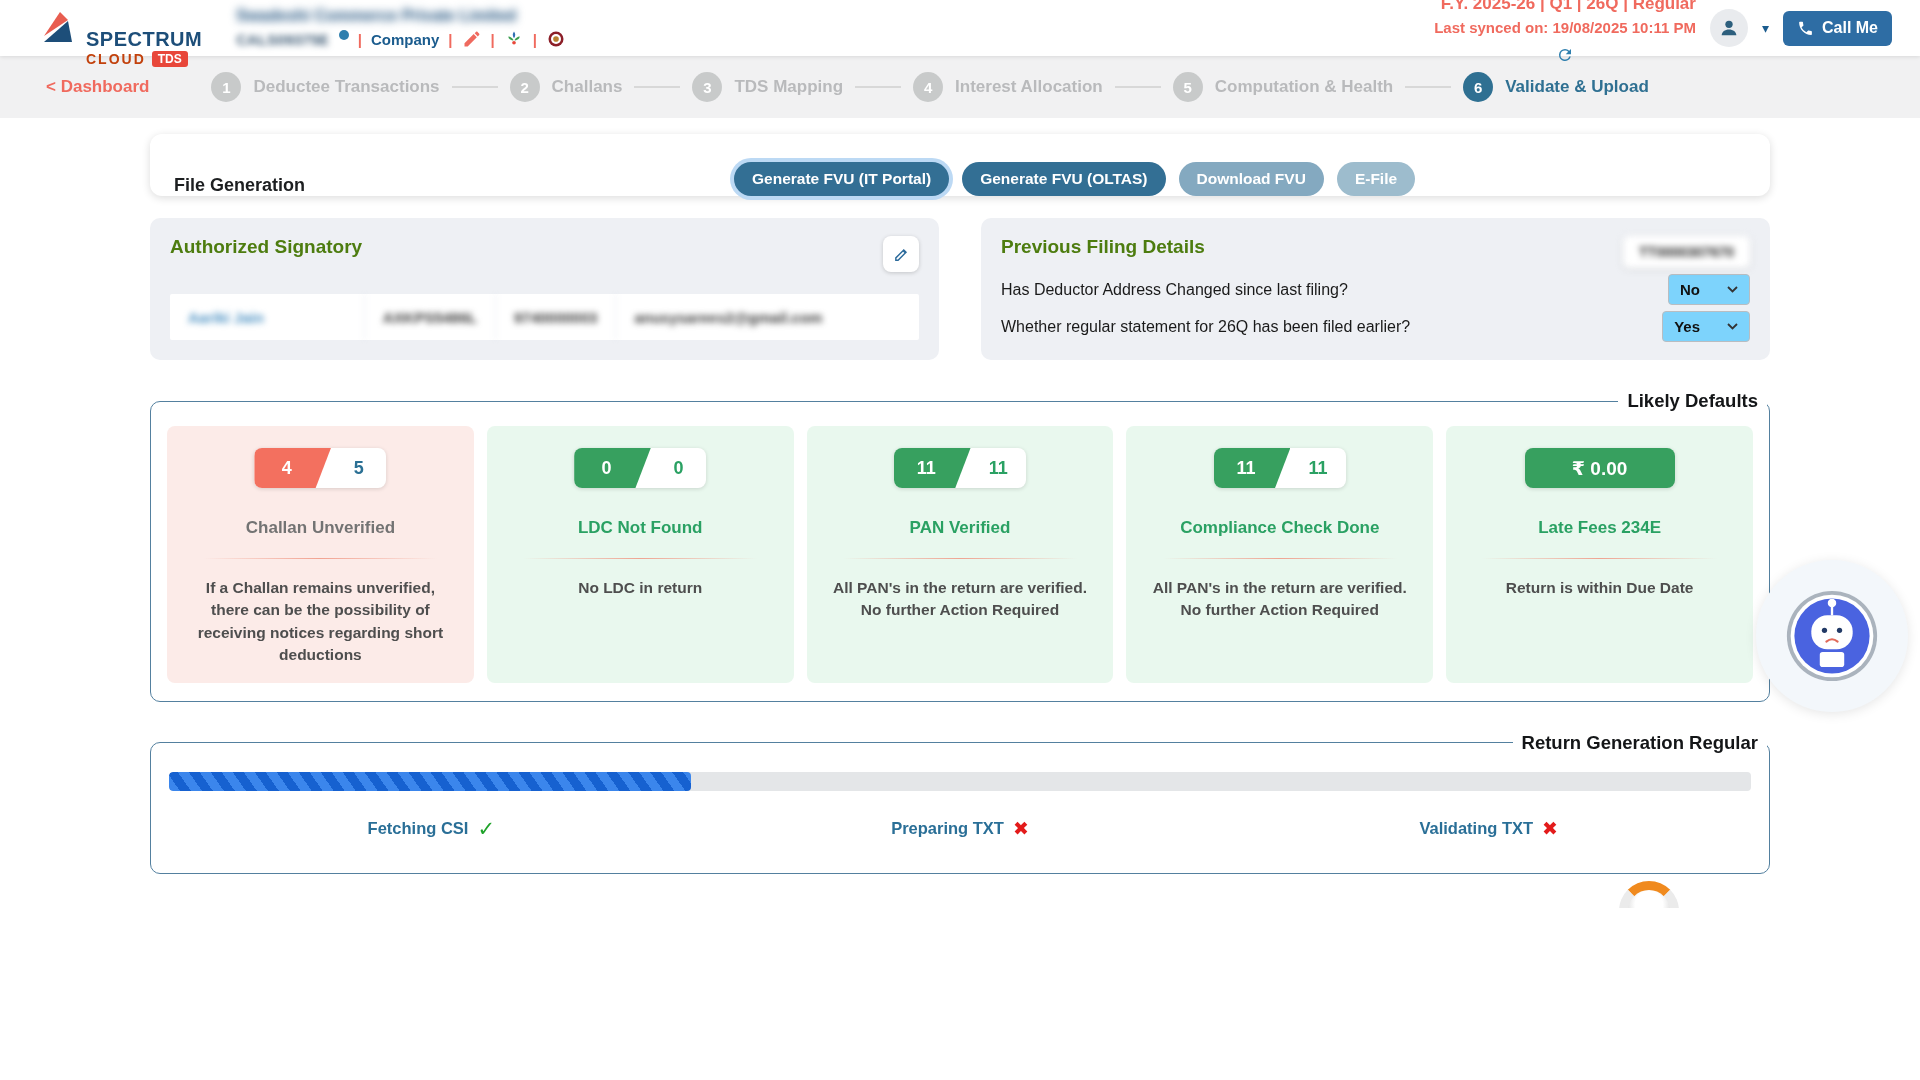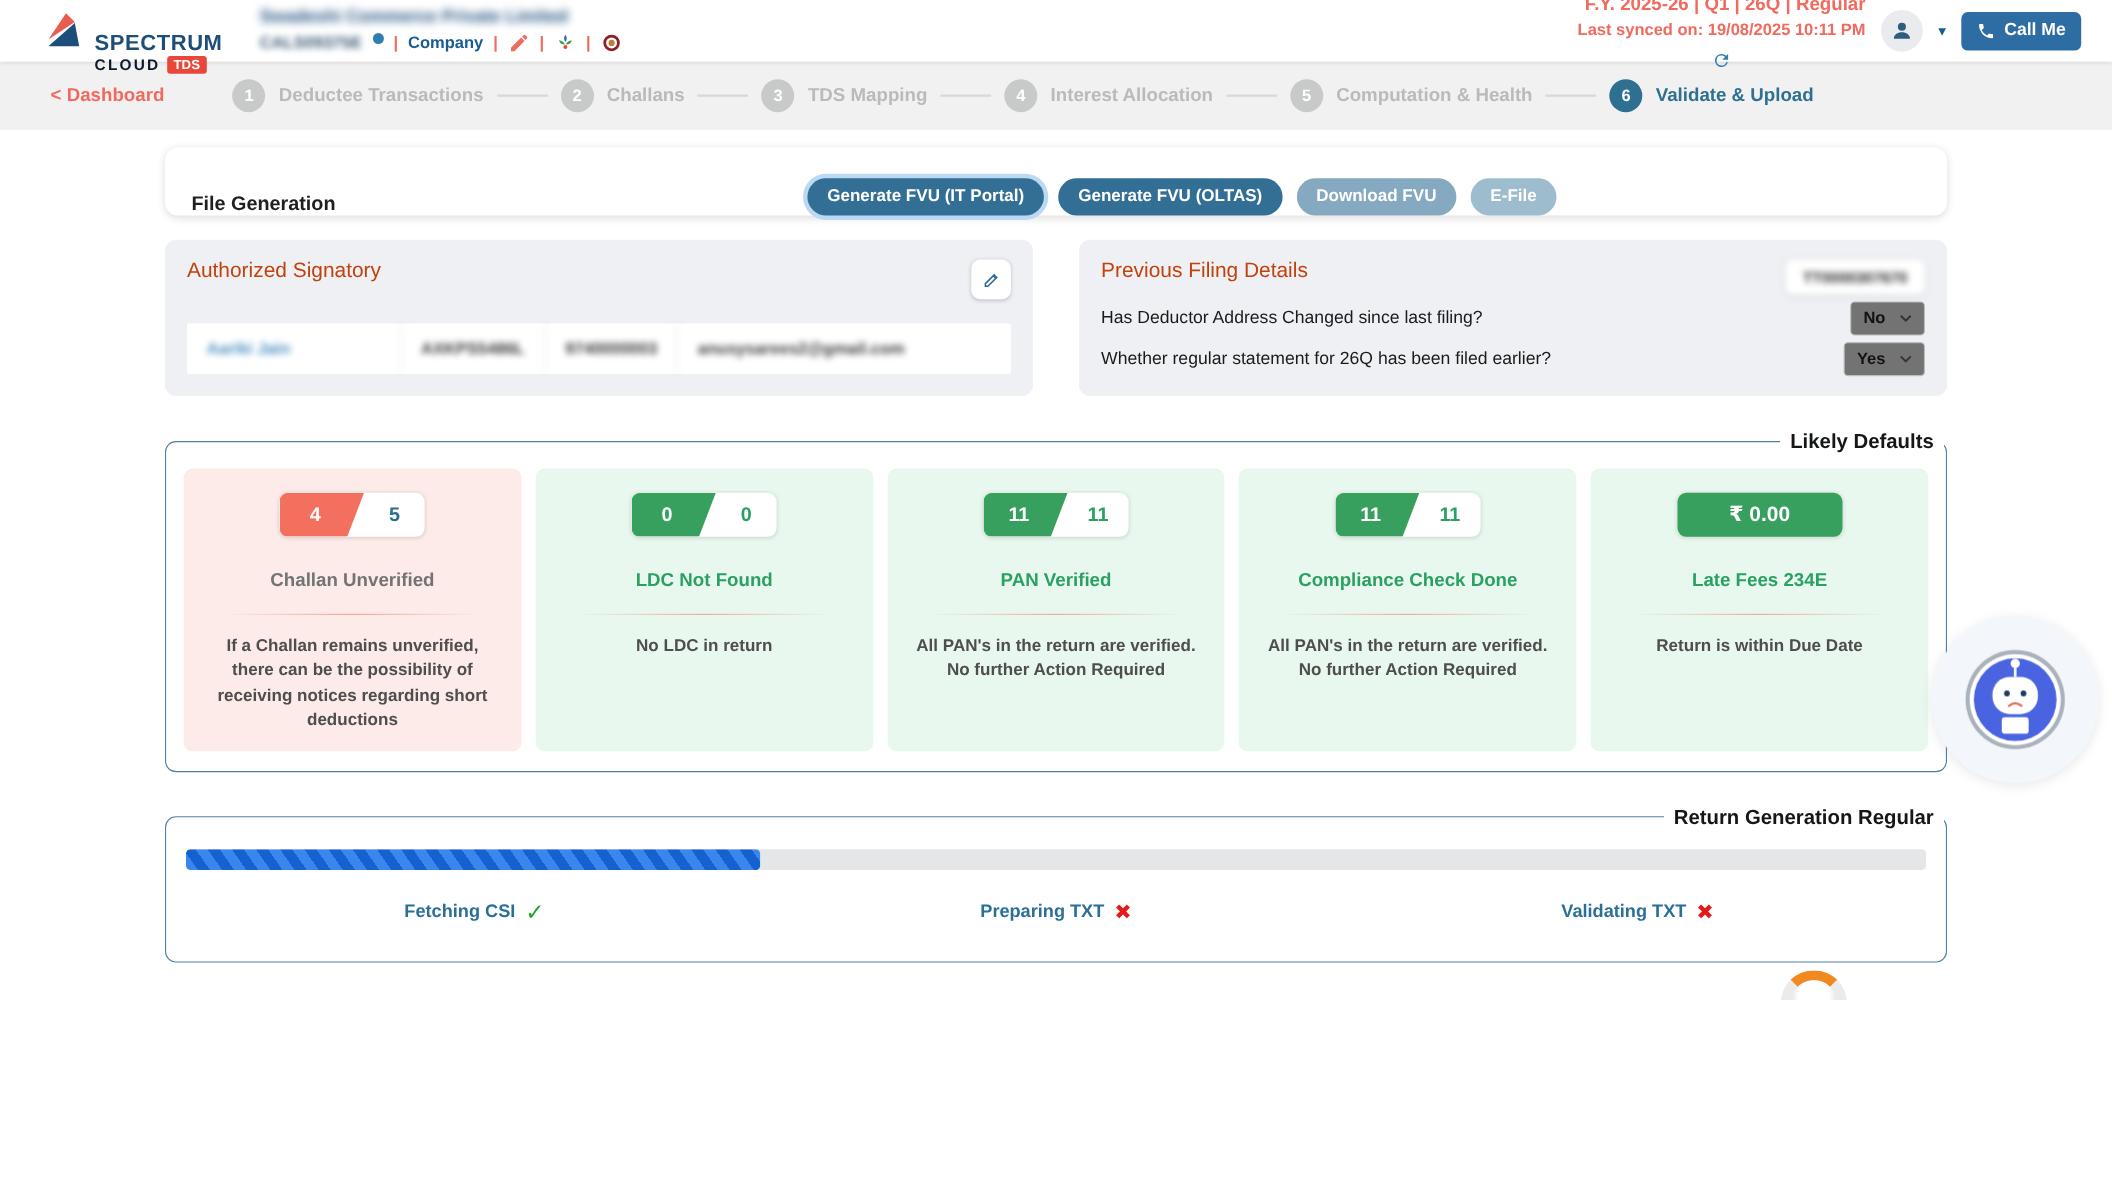--- a/index.html
+++ b/index.html
@@ -8,21 +8,21 @@
   }
   *{box-sizing:border-box; margin:0; padding:0;}
   html,body{width:1920px; height:1080px; background:#fff; overflow:hidden;
     font-family:"Liberation Sans","DejaVu Sans",sans-serif; color:#222;}
   
   .app-header{height:56px; background:#fff; display:flex; align-items:center;
     padding:0 28px 0 38px; box-shadow:0 1px 4px rgba(0,0,0,.10); position:relative; z-index:5;}
   .brand{display:flex; align-items:center; gap:8px;}
   .brand-text .l1{font-size:20px; font-weight:700; color:#1d4e79; letter-spacing:.5px; line-height:1;margin-top:40px;}
   .brand-text .l2{display:flex; align-items:center; gap:6px; margin-top:2px;}
-  .brand-text .cloud{font-size:14px; font-weight:700; color:#0f172a; letter-spacing:2px;}
+  .brand-text .cloud{font-size:14px; font-weight:700; color:#c2410c; letter-spacing:2px;}
   .brand-text .tds{font-size:12px; font-weight:700; color:#fff; background:#e8473a; padding:1px 6px; border-radius:3px;}
   .company-block{margin-left:34px;}
   .company-name{font-size:16px; font-weight:700; color:var(--navy);}
   .company-line2{display:flex; align-items:center; gap:9px; margin-top:4px; font-size:15px;}
   .tan{font-weight:700; color:#3d5a74; position:relative;}
   .info-dot{width:10px; height:10px; border-radius:50%; background:#2f7fae; display:inline-block; margin:-8px 0 0 1px;}
   .pipe{color:var(--salmon); font-weight:700;}
   .company-link{color:#1b5c8e; font-weight:700; cursor:pointer;}
   .redacted{filter:blur(4px); user-select:none;}
   .redacted-soft{filter:blur(3px); user-select:none;}
@@ -56,36 +56,36 @@
   .pill-btn{border:none; border-radius:18px; padding:8px 18px; color:#fff; font-size:15.5px;
     font-weight:600; cursor:pointer; font-family:inherit; white-space:nowrap;}
   .pill-primary{background:#336f94;}
   .pill-focus{box-shadow:0 0 0 4px #bcd9f4;}
   .pill-muted{background:#84a9c0;}
   .pill-muted-light{background:#9dbccd;}
   
   .two-col{margin:22px 150px 0; display:flex; gap:42px;}
   .soft-card{flex:1; background:#eef0f4; border-radius:10px; padding:18px 20px; min-height:142px;}
   .card-head{display:flex; align-items:flex-start; justify-content:space-between;}
-  .card-title{font-size:19px; font-weight:400; color:#c2410c;}
+  .card-title{font-size:19px; font-weight:700; color:#4d7c0f;}
   .edit-btn{width:36px; height:36px; background:#fff; border:none; border-radius:8px;
     box-shadow:0 1px 4px rgba(0,0,0,.18); display:flex; align-items:center; justify-content:center; cursor:pointer;}
   .sig-row{margin-top:22px; background:#fff; display:flex; height:46px; border-radius:2px; align-items:stretch;}
   .sig-cell{display:flex; align-items:center; padding:0 18px; font-size:15px; font-weight:600;
     color:#3c3c3c; border-right:1px solid #e3e5e9;}
   .sig-cell:last-child{border-right:none;}
   .sig-name{color:#4a90c2; flex:0 0 26%;}
   .sig-pan{flex:0 0 16%; justify-content:center;}
   .sig-mobile{flex:0 0 16%; justify-content:center;}
   .sig-email{flex:1;}
   .receipt-badge{background:#fff; border-radius:6px; box-shadow:0 1px 4px rgba(0,0,0,.16);
     padding:8px 16px; font-size:14px; font-weight:700; color:#2b2b2b;}
   .q-row{display:flex; align-items:center; justify-content:space-between; margin-top:6px;}
   .q-label{font-size:16px; color:#1a1a1a;}
-  .select-box{display:inline-flex; align-items:center; gap:13px; background:#737373; border:1px solid #b9bdc1;
+  .select-box{display:inline-flex; align-items:center; gap:27px; background:#7dd3fc; border:1px solid #b9bdc1;
     border-radius:4px; padding:6px 11px; font-size:15px; font-weight:700; color:#111; cursor:pointer; min-width:62px; justify-content:space-between;}
   
   fieldset.panel{margin:30px 150px 0; border:1px solid #53809f; border-radius:10px; padding:14px 16px 18px; position:relative;}
   fieldset.panel legend{margin-left:14px; padding:0 9px; font-size:18.5px; font-weight:700; color:#141618;text-align:right;}
   .defaults-row{display:flex; gap:13px;}
   .d-card{flex:1; border-radius:8px; padding:22px 14px 16px; text-align:center; min-height:220px;
     display:flex; flex-direction:column; align-items:center;}
   .card-danger{background:#fcebe8;}
   .card-success{background:#e9f8ee;}
   .ratio-badge{position:relative; width:132px; height:40px; background:#fff; border-radius:8px;

